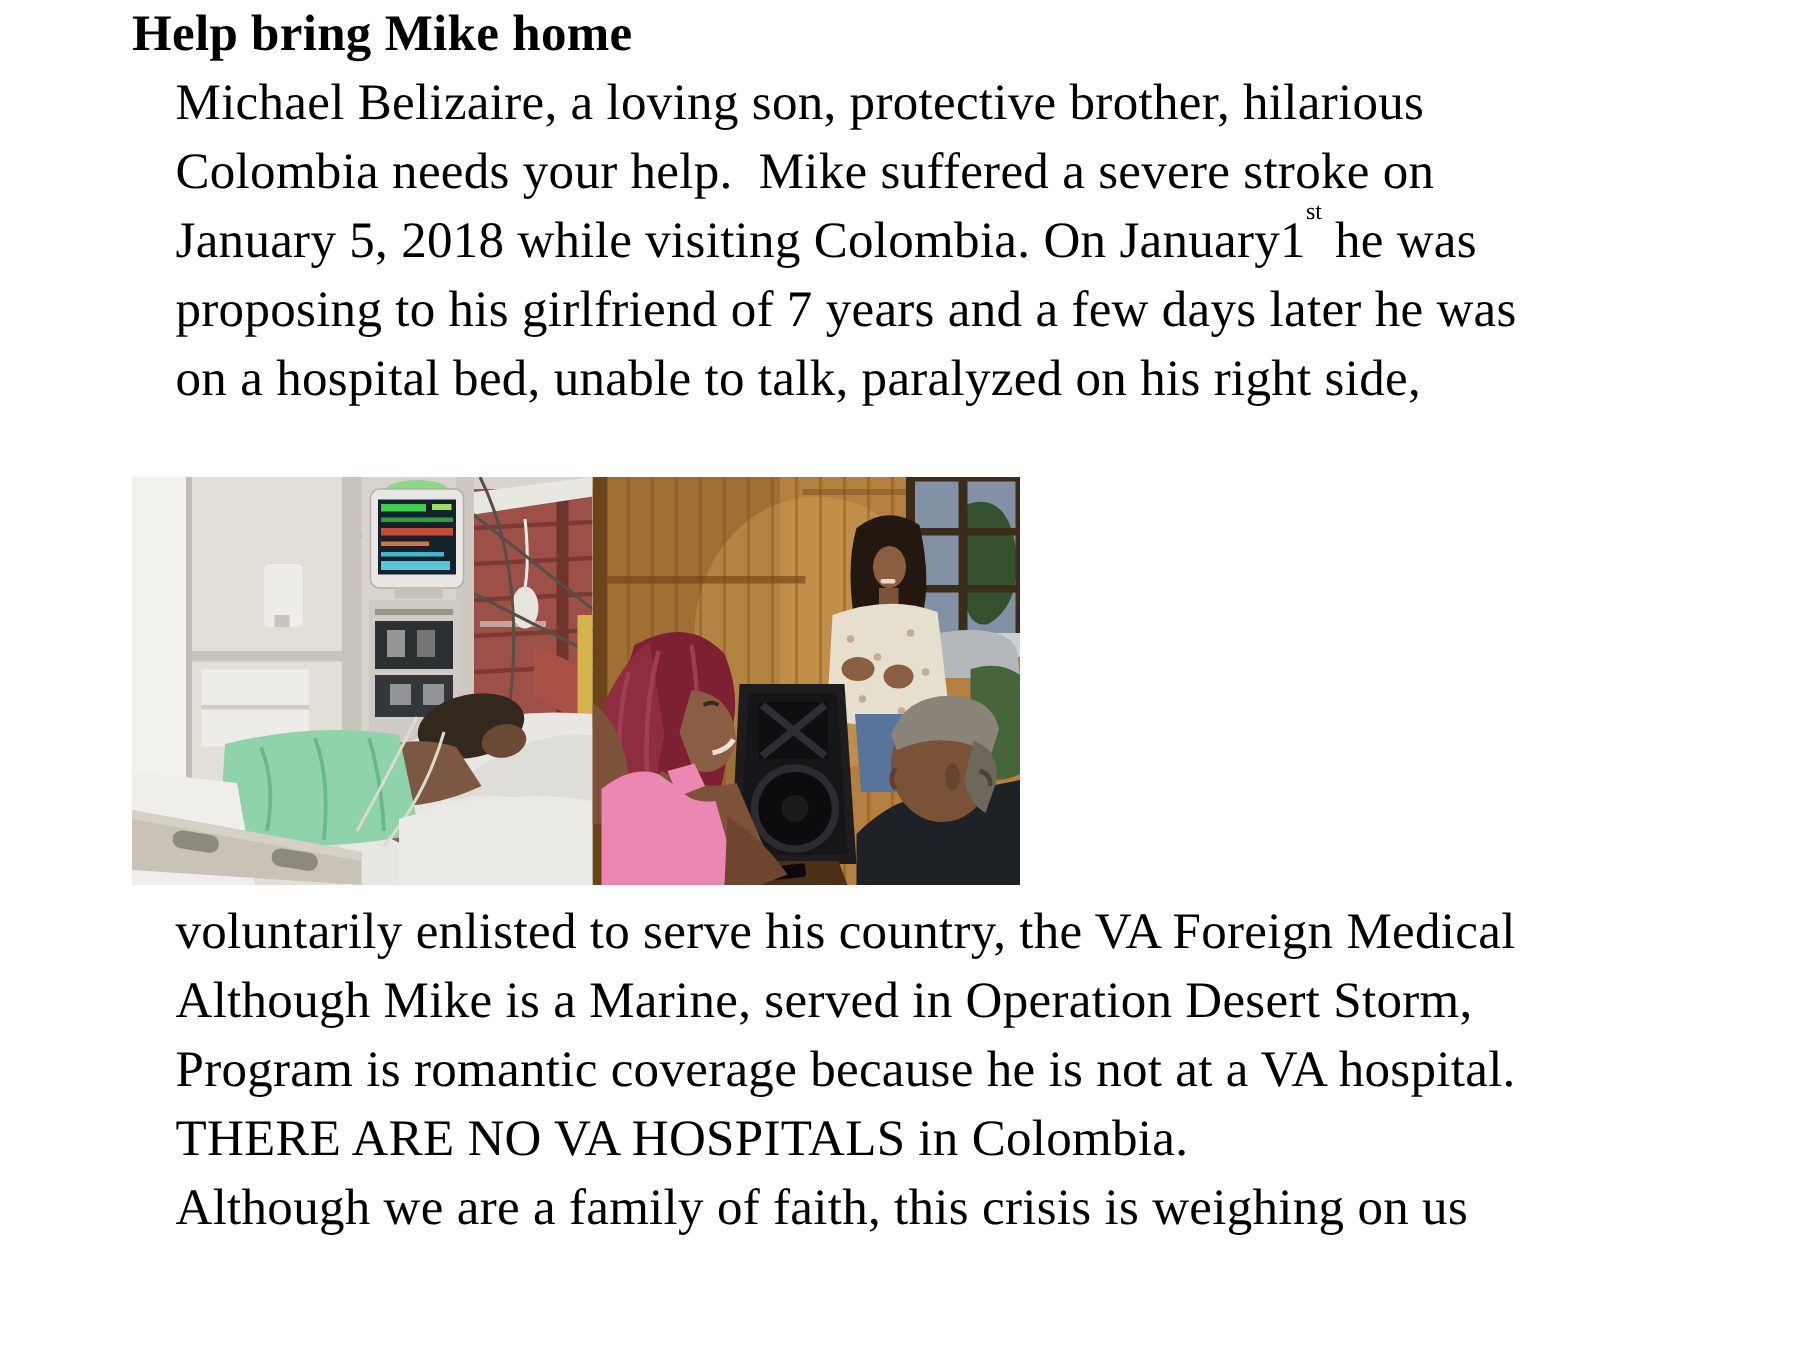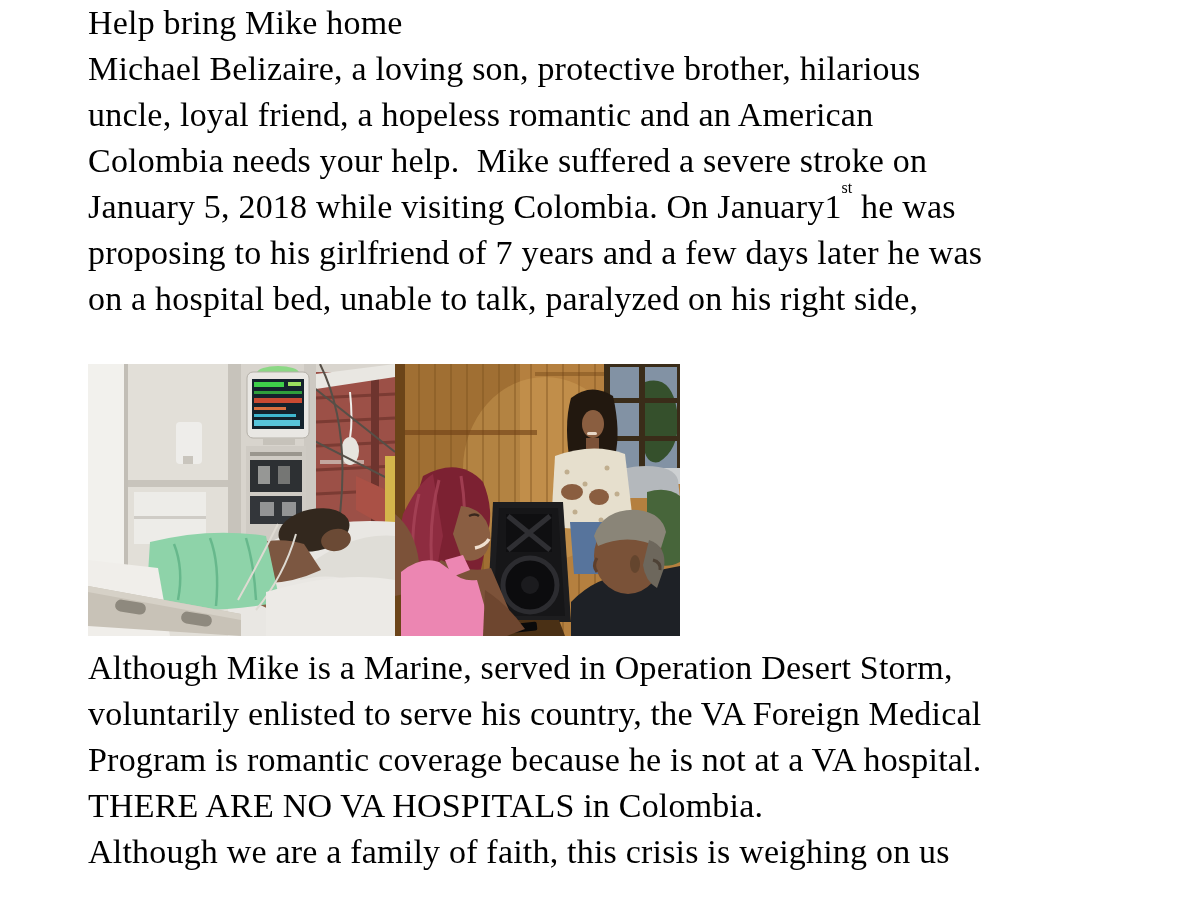--- a/index.html
+++ b/index.html
@@ -9,43 +9,43 @@
     font-family: "Liberation Serif", "DejaVu Serif", serif;
     color: #000000;
   }
   .page {
     position: relative; width: 1200px; height: 900px; overflow: hidden;
   }
   .doc { padding-left: 88px; padding-top: 0; }
   .tline {
     font-size: 34px; line-height: 46px; white-space: pre;
     letter-spacing: 0.2px;
-  }
-  .heading { font-weight: normal; margin: 0; }
+    margin-left: 29px;
+  }
+  .heading { font-weight: bold; margin: 0; }
   sup.ord {
     font-size: 16px; line-height: 0;
     position: relative; top: -13px; letter-spacing: 0;
   }
   .photos {
     display: flex; margin-top: 42px; height: 272px; width: 592px;
   }
   .photos svg { display: block; }
   .para2 { margin-top: 9px; }
 </style>
 </head>
 <body>
 
 <div class="page">
   <div class="doc">
 
     <h1 class="tline heading">Help bring Mike home</h1>
 
     <div>
       <div class="tline">Michael Belizaire, a loving son, protective brother, hilarious</div>
-      <div class="tline">uncle, loyal friend, a hopeless romantic and an American</div>
       <div class="tline">Colombia needs your help.  Mike suffered a severe stroke on</div>
       <div class="tline"><span>January 5, 2018 while visiting Colombia. On January1</span><sup class="ord">st</sup><span> he was</span></div>
       <div class="tline">proposing to his girlfriend of 7 years and a few days later he was</div>
       <div class="tline">on a hospital bed, unable to talk, paralyzed on his right side,</div>
     </div>
 
     <div class="photos">
 
       <svg width="307" height="272" viewBox="0 0 307 272" role="img" aria-label="Mike lying on his side in a hospital bed wearing a green gown, medical monitors and a brick window behind him">
         <g>
@@ -218,21 +218,21 @@
           <path d="M199 172 q10 -28 44 -26 q24 3 28 22 l-5 16 q-32 -16 -63 -2 z" fill="#8a8578"></path>
           <path d="M254 176 q18 6 15 28 l-7 20 q-12 -7 -14 -23 z" fill="#6d675c"></path>
           <path d="M258 196 q8 2 7 10" stroke="#4e4236" stroke-width="3" fill="none"></path>
           <ellipse cx="240" cy="200" rx="5" ry="9" fill="#64452e"></ellipse>
           <path d="M202 194 q-5 8 0 14" stroke="#5e3f2c" stroke-width="3" fill="none"></path>
         </g>
       </svg>
     </div>
 
     <div class="para2">
+      <div class="tline">voluntarily enlisted to serve his country, the VA Foreign Medical</div>
       <div class="tline">Although Mike is a Marine, served in Operation Desert Storm,</div>
-      <div class="tline">voluntarily enlisted to serve his country, the VA Foreign Medical</div>
       <div class="tline">Program is romantic coverage because he is not at a VA hospital.</div>
       <div class="tline">THERE ARE NO VA HOSPITALS in Colombia.</div>
       <div class="tline">Although we are a family of faith, this crisis is weighing on us</div>
     </div>
 
   </div>
 </div>
 
 </body></html>

